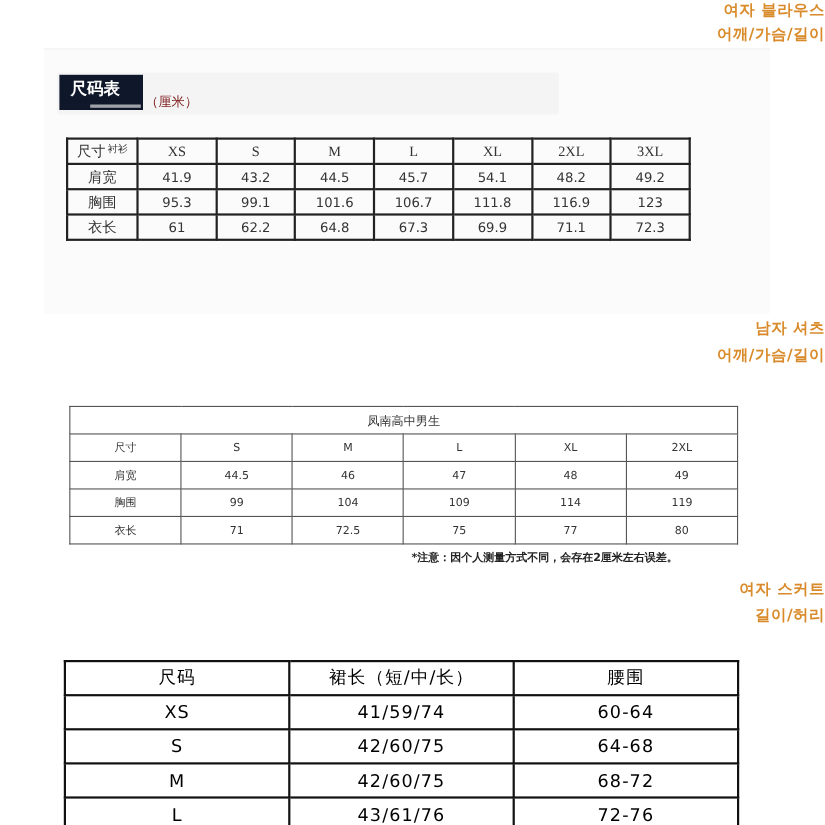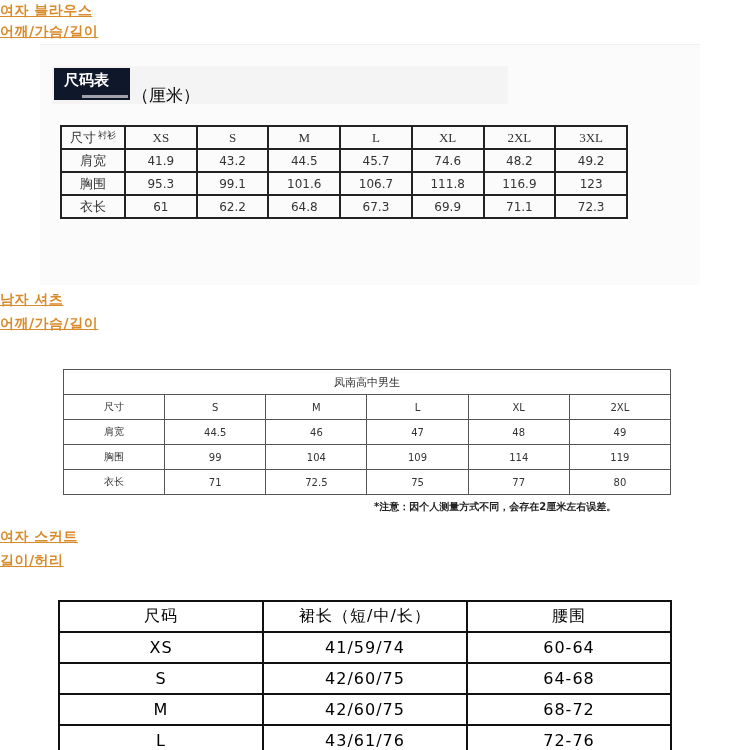--- a/index.html
+++ b/index.html
@@ -4,24 +4,23 @@
   <style>
     html, body { margin: 0; padding: 0; }
     body {
       width: 750px; height: 750px; overflow: hidden;
       background: #ffffff;
       font-family: "DejaVu Sans", "Liberation Sans", sans-serif;
       color: #222;
       position: relative;
     }
     .heading {
-      position: absolute; left: 0; width: 750px; text-align: left;
+      position: absolute; left: 0; width: 750px; text-align: right;
       color: #d98b2b; font-weight: bold; font-size: 14px; line-height: 20px;
       letter-spacing: 0.5px;
-      text-decoration: underline;
     }
     
     .panel1 {
       position: absolute; left: 40px; top: 44px; width: 660px; height: 240px;
       background: #fbfbfb;
       border-top: 1px solid #f0f0f0;
     }
     .unit-bar {
       position: absolute; left: 52px; top: 66px; width: 456px; height: 38px;
       background: #f4f4f4;
@@ -29,21 +28,21 @@
     .green-badge {
       position: absolute; left: 54px; top: 68px; width: 76px; height: 32px;
       background: #0f172a; color: #fff; font-weight: bold; font-size: 15px;
       box-sizing: border-box; padding: 3px 0 0 10px; line-height: 18px;
     }
     .green-badge .sub {
       position: absolute; right: 2px; bottom: 2px; width: 46px; height: 3px;
       background: rgba(255,255,255,0.6);
     }
     .unit-label {
-      position: absolute; left: 132px; top: 84px; font-size: 17px; color: #000000;
+      position: absolute; left: 132px; top: 84px; font-size: 12px; color: #7f1d1d;
     }
     table { border-collapse: collapse; position: absolute; table-layout: fixed; }
     td { text-align: center; padding: 0; }
 
     
     .t1 { left: 60px; top: 125px; width: 568px; }
     .t1 td { border: 2px solid #222; height: 21px; font-size: 12px; color: #333; }
     .t1 td.hdr { font-size: 13px; font-family: Liberation Serif, serif; }
     .t1 td.rowlbl { font-size: 13px; }
     .t1 td .small { font-size: 9px; vertical-align: top; margin-left: 2px; }
@@ -96,21 +95,21 @@
     <td class="hdr">XL</td>
     <td class="hdr">2XL</td>
     <td class="hdr">3XL</td>
   </tr>
   <tr>
     <td class="rowlbl">肩宽</td>
     <td>41.9</td>
     <td>43.2</td>
     <td>44.5</td>
     <td>45.7</td>
-    <td>74.6</td>
+    <td>54.1</td>
     <td>48.2</td>
     <td>49.2</td>
   </tr>
   <tr>
     <td class="rowlbl">胸围</td>
     <td>95.3</td>
     <td>99.1</td>
     <td>101.6</td>
     <td>106.7</td>
     <td>111.8</td>

